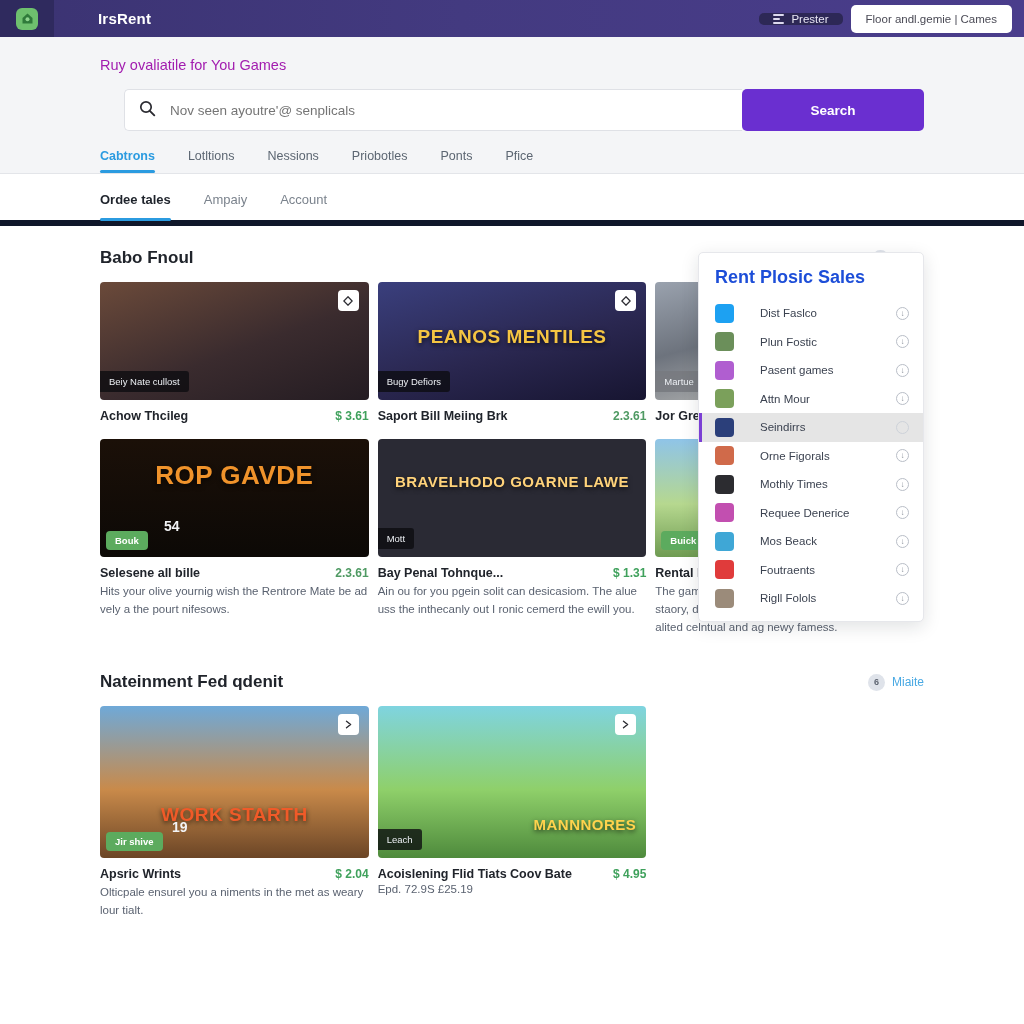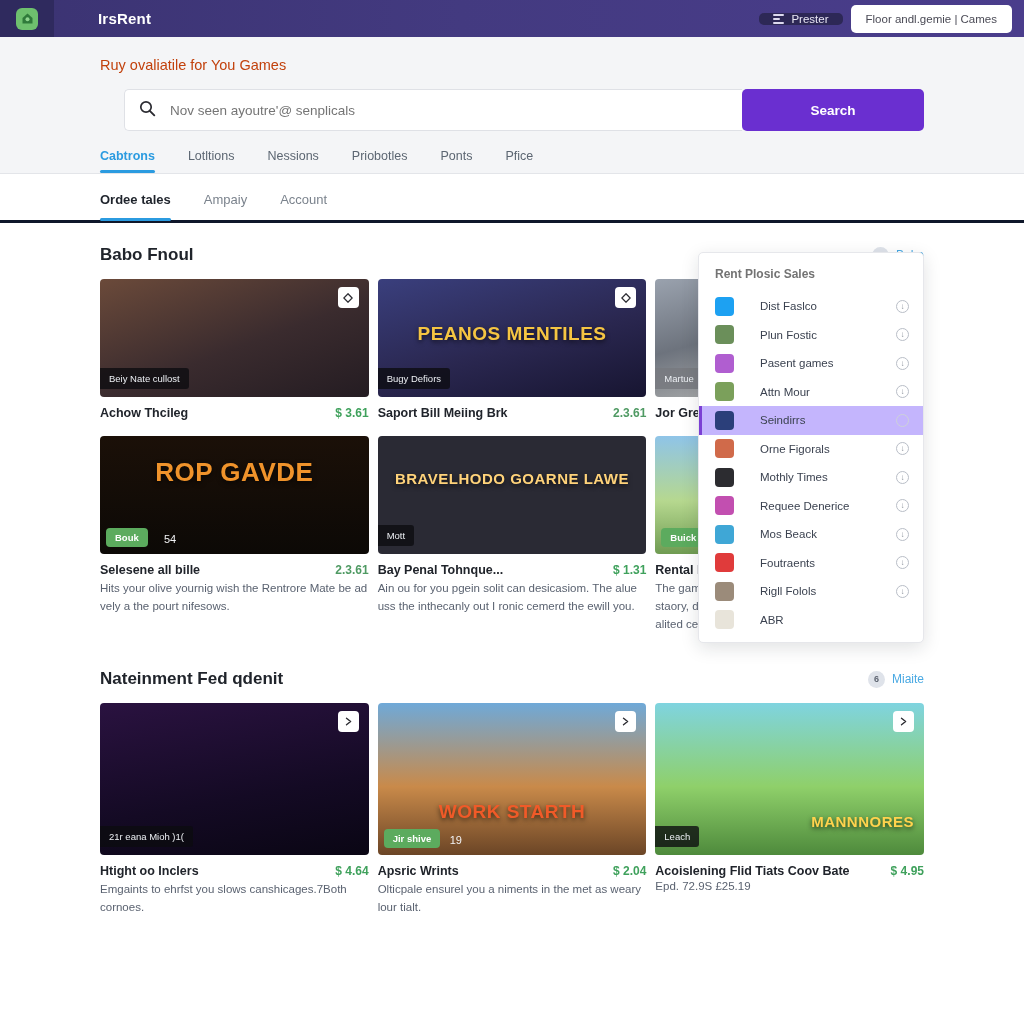--- a/index.html
+++ b/index.html
@@ -45,21 +45,21 @@
   .btn-account {
     background: #ffffff; color: #4a4a55; font-size: 11.5px;
     padding: 8px 15px; border-radius: 5px; white-space: nowrap;
   }
 
   
   .hero {
     background: #f4f5f7; padding: 20px 100px 0 100px;
     border-bottom: 1px solid #e3e5e9;
   }
-  .hero-title { font-size: 14.5px; color: #c2410c; margin-bottom: 16px; }
+  .hero-title { font-size: 14.5px; color: #a21caf; margin-bottom: 16px; }
   .searchrow { display: flex; height: 42px; padding-left: 24px; }
   .searchbox {
     flex: 1; background: #fff; border: 1px solid #dfe1e6;
     border-right: none; border-radius: 5px 0 0 5px;
     display: flex; align-items: center; padding-left: 14px; gap: 14px;
   }
   .search-input {
     border: none; outline: none; font-size: 13.5px; color: #9aa0a8;
     width: 100%; font-family: "Liberation Sans", sans-serif; background: transparent;
   }
@@ -75,21 +75,21 @@
   }
   .navtab.active { color: #2b9be0; font-weight: bold; }
   .navtab.active::after {
     content:''; position:absolute; left:0; right:0; bottom:0;
     height:3px; background:#2b9be0; border-radius:2px;
   }
 
   
   .subtabs {
     display: flex; gap: 33px; padding: 18px 100px 0 100px;
-    border-bottom: 3px solid #0f172a; background:#fff;
+    border-bottom: 6px solid #0f172a; background:#fff;
   }
   .subtab { font-size: 13px; color: #7b838d; padding-bottom: 13px; position: relative; }
   .subtab.active { color: #1e232b; font-weight: bold; }
   .subtab.active::after {
     content:''; position:absolute; left:0; right:0; bottom:-1px;
     height:3px; background:#2b9be0; border-radius:2px;
   }
 
   
   .content { padding: 22px 100px 0 100px; position: relative; }
@@ -125,22 +125,22 @@
     font-size: 9.5px; padding: 5px 9px; border-radius: 0 3px 3px 0;
     max-width: 80%; white-space: nowrap; overflow: hidden;
   }
   .thumb-caption.grey { background: rgba(120,122,128,.88); }
   .badge-green {
     position: absolute; left: 6px; bottom: 7px;
     background: #5cab5e; color: #fff; font-size: 9.5px; font-weight: bold;
     padding: 4px 9px; border-radius: 4px;
   }
   .badge-aux {
-    position: absolute; bottom: 9px; color: #f2f3f5;
-    font-size: 11px; font-weight: normal;
+    position: absolute; bottom: 23px; color: #f2f3f5;
+    font-size: 14px; font-weight: bold;
   }
   .thumb-overlay-title {
     position:absolute; left:0; right:0; top:38%;
     text-align:center; font-weight:bold; letter-spacing:.5px;
     text-shadow: 0 2px 5px rgba(0,0,0,.65);
   }
   .card-row {
     display: flex; align-items: baseline; justify-content: space-between;
     margin-top: 9px; gap: 8px;
   }
@@ -153,28 +153,28 @@
   .card-sub { font-size: 11.5px; color: #5a6270; margin-top: 2px; }
 
   
   .panel {
     position: absolute; top: 252px; right: 100px;
     width: 226px; background: #fff; border: 1px solid #e6e7eb;
     border-radius: 5px; box-shadow: 0 5px 18px rgba(25,28,38,.13);
     padding: 14px 0 8px 0; z-index: 5;
   }
   .panel-title {
-    font-size: 12px; font-weight: bold; color: #737373;
+    font-size: 18px; font-weight: bold; color: #1d4ed8;
     padding: 0 13px 11px 16px;
   }
   .panel-item {
     display: flex; align-items: center; gap: 26px;
     padding: 5px 14px 5px 16px; position: relative; height: 28.5px;
   }
-  .panel-item.selected { background: #c4b5fd; padding-left: 16px; }
+  .panel-item.selected { background: #e5e5e5; padding-left: 16px; }
   .panel-item.selected::before {
     content:''; position:absolute; left:0; top:0; bottom:0;
     width:3px; background:#7b3fd4;
   }
   .panel-ico {
     width: 19px; height: 19px; border-radius: 4px; flex: none;
   }
   .panel-label {
     font-size: 11.5px; color: #3b4250; flex: 1;
     white-space: nowrap; overflow: hidden; text-overflow: ellipsis;
@@ -346,35 +346,20 @@
     <div class="section-head" style="margin-top:36px;">
       <div class="section-title">Nateinment Fed qdenit</div>
       <div class="section-meta">
         <span class="meta-dot">6</span>
         <span class="meta-label">Miaite</span>
       </div>
     </div>
 
     <div class="grid">
 
-      <div class="card">
-        <div class="thumb tall" style="background:linear-gradient(170deg,#2a1240 0%,#140a24 60%,#0a0614 100%);">
-          <div class="thumb-icon">
-            <svg width="11" height="11" viewBox="0 0 11 11">
-                <polyline points="3.5,2.2 7.6,5.5 3.5,8.8" fill="none" stroke="#2d2d33" stroke-width="1.4" stroke-linecap="round" stroke-linejoin="round"></polyline>
-              </svg>
-          </div>
-          <div class="thumb-caption">21r eana Mioh  )1(</div>
-        </div>
-        <div class="card-row">
-          <span class="card-title">Htight oo Inclers</span>
-          <span class="card-price">$ 4.64</span>
-        </div>
-        <div class="card-desc">Emgaints to ehrfst you slows canshicages.7Both cornoes.</div>
-      </div>
 
       <div class="card">
         <div class="thumb tall" style="background:linear-gradient(180deg,#6fa9d8 0%,#c98a4a 55%,#6b4526 100%);">
           <div class="thumb-icon">
             <svg width="11" height="11" viewBox="0 0 11 11">
                 <polyline points="3.5,2.2 7.6,5.5 3.5,8.8" fill="none" stroke="#2d2d33" stroke-width="1.4" stroke-linecap="round" stroke-linejoin="round"></polyline>
               </svg>
           </div>
           <div class="thumb-overlay-title" style="color:#f05a28;font-size:19px;top:64%;">WORK STARTH</div>
           <div class="badge-green">Jir shive</div>
@@ -457,20 +442,16 @@
         <div class="panel-item">
           <span class="panel-ico" style="background: rgb(224, 59, 59);"></span>
           <span class="panel-label">Foutraents</span>
           <span class="panel-act">↓</span>
         </div>
         <div class="panel-item">
           <span class="panel-ico" style="background: rgb(155, 139, 122);"></span>
           <span class="panel-label">Rigll Folols</span>
           <span class="panel-act">↓</span>
         </div>
-        <div class="panel-item">
-          <span class="panel-ico" style="background: rgb(232, 228, 218);"></span>
-          <span class="panel-label">ABR</span>
-        </div>
       </div>
   </div>
 
 </div>
 
 </body></html>

